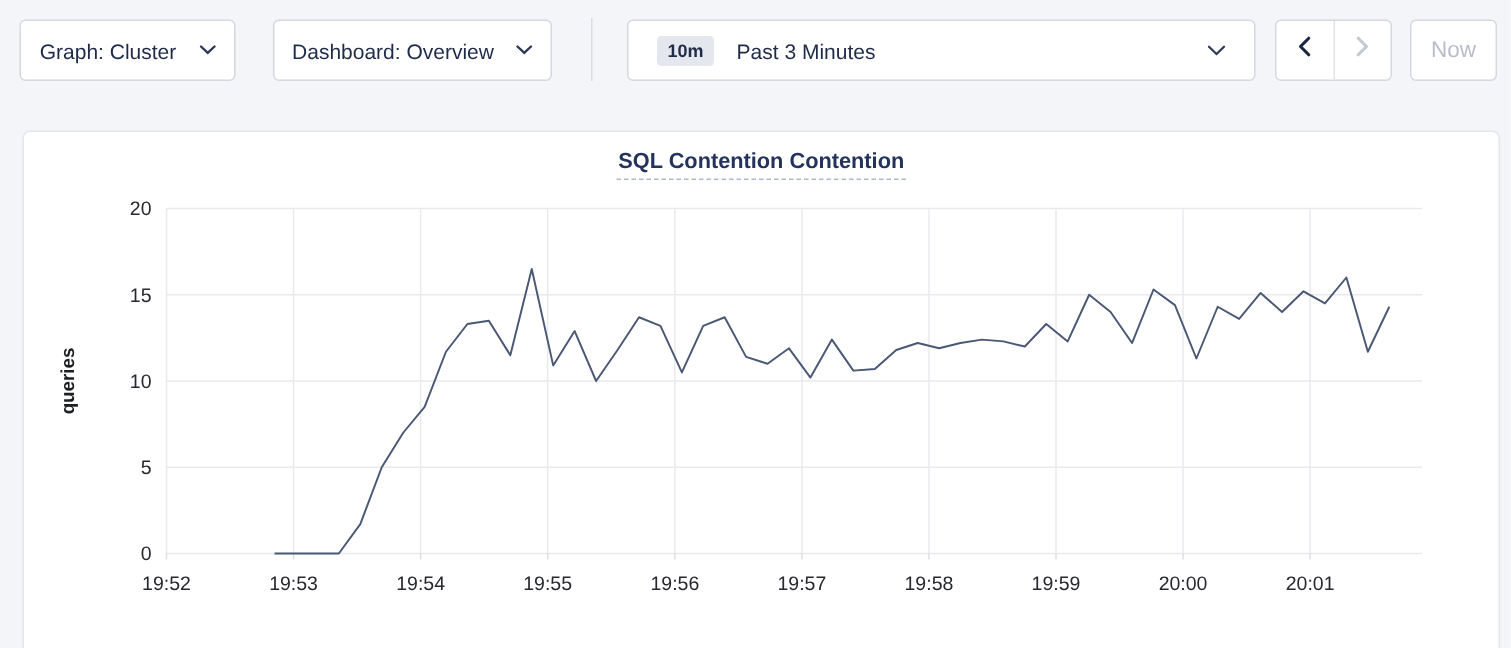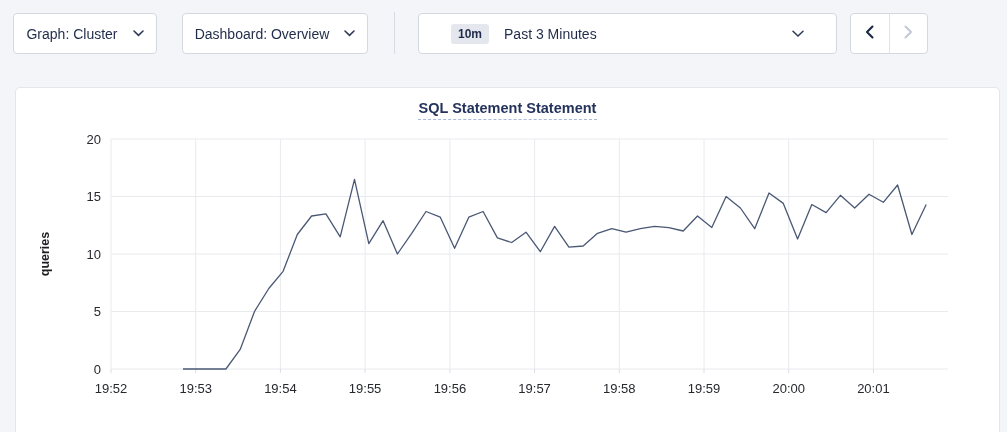--- a/index.html
+++ b/index.html
@@ -16,21 +16,21 @@
     position:absolute; top:13px; height:41px;
     background:#fff; border:1px solid var(--ctrl-border,#d4d8e0);
     border-radius:4px; display:flex; align-items:center; justify-content:center;
     font-size:14px; color:var(--ctrl-text,#1f2b49); cursor:pointer;
   }
   .dd-gap { gap:11px; }
   .divider {
     position:absolute; left:394px; top:12px; width:1px; height:42px;
     background:#d8dbe3;
   }
-  .time-selector { justify-content:flex-start; padding:0 32px; }
+  .time-selector { justify-content:flex-start; padding:0 19px; }
   .time-badge {
     background:var(--badge-bg,#e4e7ee); color:var(--ctrl-text,#1f2b49);
     font-size:12px; font-weight:700; padding:4px 7px; border-radius:3px;
     margin-right:15px; line-height:1;
   }
   .time-label { flex:1; text-align:left; }
   .chev-down { margin-left:4px; display:inline-flex; }
   .arrow-group {
     position:absolute; left:850px; top:13px; width:78px; height:41px;
     background:#fff; border:1px solid var(--ctrl-border,#d4d8e0);
@@ -105,25 +105,28 @@
     </div>
     <div class="arrow-cell">
       <span>
         <svg width="14" height="16" viewBox="0 0 14 16">
             <path d="M4.5 2.5 L10 8 L4.5 13.5" stroke="#c3c9d4" stroke-width="2.1" fill="none" stroke-linecap="round" stroke-linejoin="round"></path>
           </svg>
       </span>
     </div>
   </div>
 
+  <div class="ctrl btn-now">
+    <span>Now</span>
+  </div>
 </div>
 
 <div class="card">
   <div class="card-title-row">
-    <span class="card-title">SQL Statement Statement</span>
+    <span class="card-title">SQL Contention Contention</span>
   </div>
   <svg id="chart-svg" class="chart-svg" width="985" height="345" viewBox="0 0 985 345">
       <line class="grid" x1="95" y1="281.0" x2="932" y2="281.0"></line>
       <text x="85" y="285.5" text-anchor="end">0</text>
       <line class="grid" x1="95" y1="223.5" x2="932" y2="223.5"></line>
       <text x="85" y="228" text-anchor="end">5</text>
       <line class="grid" x1="95" y1="166.0" x2="932" y2="166.0"></line>
       <text x="85" y="170.5" text-anchor="end">10</text>
       <line class="grid" x1="95" y1="108.5" x2="932" y2="108.5"></line>
       <text x="85" y="113" text-anchor="end">15</text>

